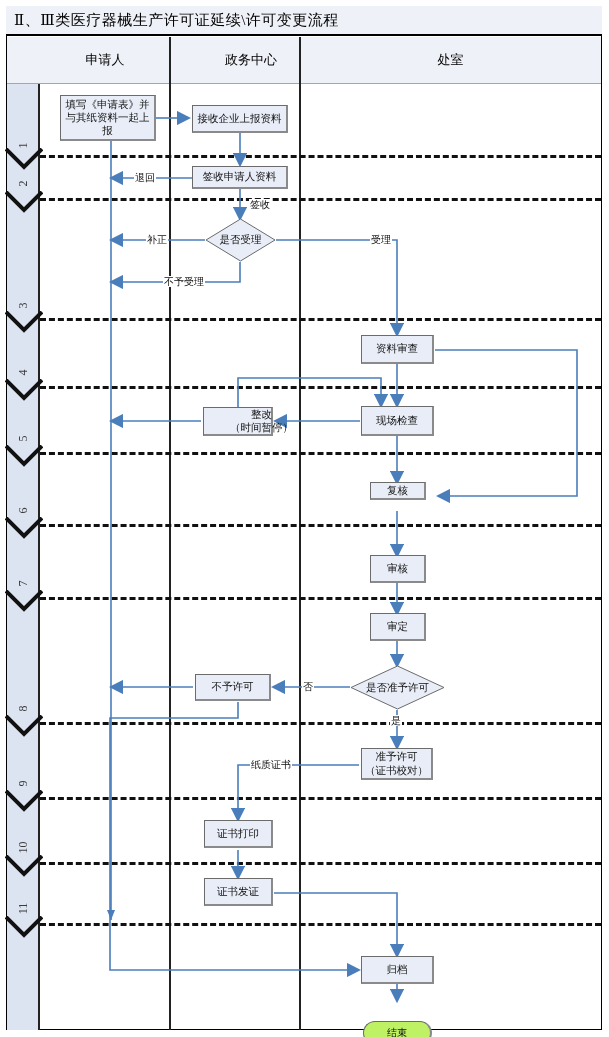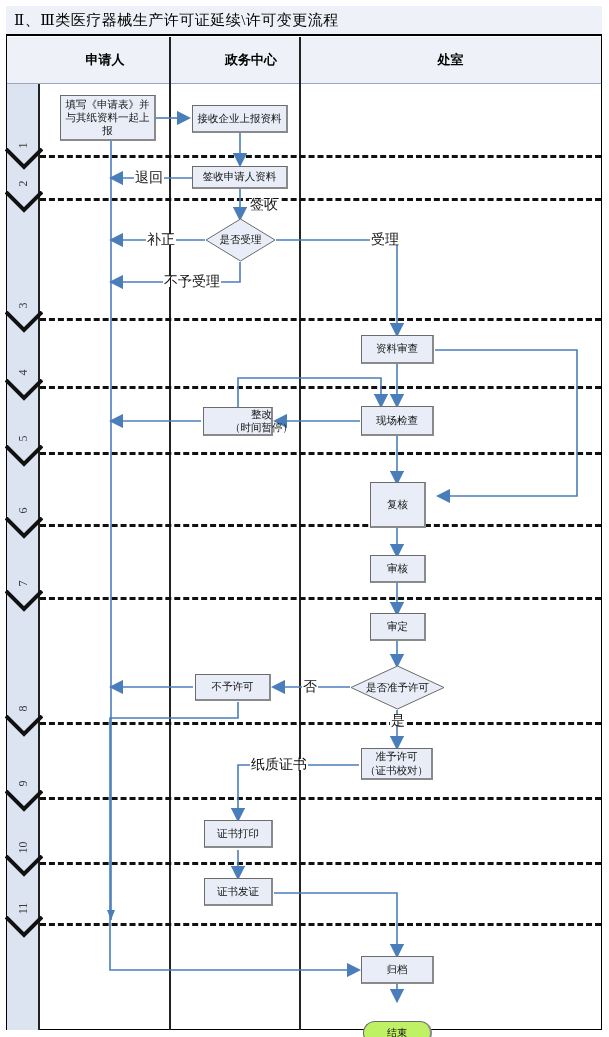--- a/index.html
+++ b/index.html
@@ -11,21 +11,21 @@
   
   .frame{position:absolute;left:6px;top:6px;width:596px;height:1024px;
          border:1px solid #000;box-sizing:border-box;}
   .title-bar{position:absolute;left:6px;top:6px;width:596px;height:30px;
              box-sizing:border-box;border-bottom:2px solid #000;
              background:#eef1f7;display:flex;align-items:center;
              padding-left:8px;font-size:15px;letter-spacing:.5px;}
 
   .hdr-row{position:absolute;top:37px;height:47px;box-sizing:border-box;
            background:#eef1f7;display:flex;align-items:center;
-           justify-content:center;font-size:13px;border-bottom:1px solid #9aa7bf;font-weight:bold;}
+           justify-content:center;font-size:13px;border-bottom:1px solid #9aa7bf;}
   .hdr-num{left:7px;width:33px;}
   .hdr-a{left:40px;width:130px;}
   .hdr-b{left:170px;width:130px;padding-left:32px;}
   .hdr-c{left:300px;width:301px;}
 
   
   .vline{position:absolute;width:2px;background:#222;top:37px;height:993px;}
 
   
   .numstrip{position:absolute;left:7px;top:84px;width:33px;height:946px;
@@ -54,21 +54,21 @@
                    display:flex;align-items:center;justify-content:center;
                    font-size:10.5px;color:#111;}
 
   .term{position:absolute;box-sizing:border-box;background:#bef264;
         border:1px solid #6b6b6b;border-right:2px solid #8a8a8a;
         border-bottom:2px solid #8a8a8a;border-radius:14px;
         display:flex;align-items:center;justify-content:center;
         font-size:10px;color:#111;margin-top:21px;}
 
   
-  .elabel{position:absolute;background:#fff;font-size:14px;color:#111;
+  .elabel{position:absolute;background:#fff;font-size:10px;color:#111;
           padding:0 1px;white-space:nowrap;line-height:11px;}
 
   svg.wires{position:absolute;left:0;top:0;width:609px;height:1037px;
             pointer-events:none;}
 </style>
 </head>
 <body>
 
 <div id="canvas">
 
@@ -249,21 +249,21 @@
     <span class="dlabel">是否受理</span>
   </div>
 
   <div class="box" style="left:361px;top:335px;width:73px;height:29px;">资料审查</div>
 
   <div class="box" style="left:203px;top:407px;width:70px;height:29px;white-space:pre;padding-left:48px;">整改
 （时间暂停）</div>
 
   <div class="box" style="left:361px;top:406px;width:73px;height:30px;">现场检查</div>
 
-  <div class="box" style="left:370px;top:482px;width:56px;height:46px;text-align:right;">复核</div>
+  <div class="box" style="left:370px;top:482px;width:56px;height:18px;text-align:right;">复核</div>
 
   <div class="box" style="left:370px;top:555px;width:56px;height:28px;">审核</div>
 
   <div class="box" style="left:370px;top:613px;width:56px;height:28px;">审定</div>
 
   <div class="diamond" style="left:350px;top:665px;width:95px;height:45px;">
     <svg width="95" height="45" viewBox="0 0 95 45">
       <polygon points="47.5,1 94,22.5 47.5,44 1,22.5" fill="#e8edf7" stroke="#6b6b6b" stroke-width="1"></polygon>
     </svg>
     <span class="dlabel">是否准予许可</span>

